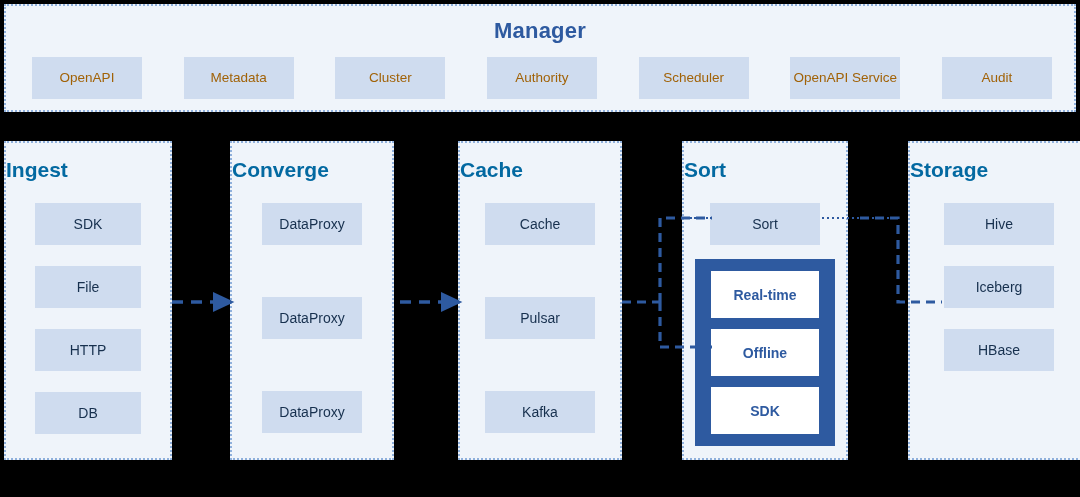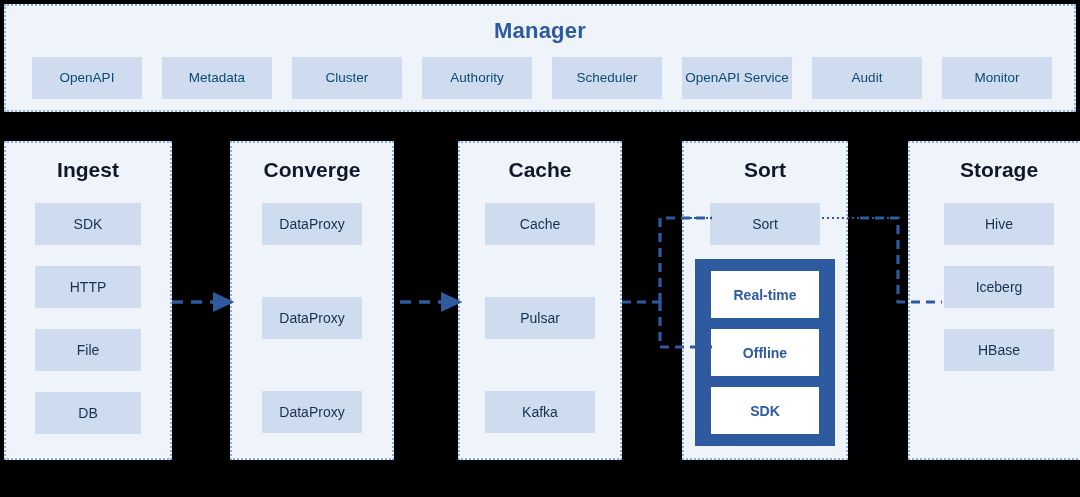--- a/index.html
+++ b/index.html
@@ -47,21 +47,21 @@
     left: 26px;
     top: 51px;
     width: 1020px;
     height: 42px;
     display: flex;
     justify-content: space-between;
     align-items: stretch;
   }
   .chip {
     background: #CFDCEF;
-    color: #0c4a6e;
+    color: #a16207;
     font-size: 13.5px;
     display: flex;
     align-items: center;
     justify-content: center;
     text-align: center;
     line-height: 1.15;
     box-sizing: border-box;
     width: 110px;
     flex: 0 0 110px;
   }
@@ -73,24 +73,23 @@
     height: 319px;
     background: #EFF4FA;
     border: 2px dotted #8FB0DC;
     box-sizing: border-box;
   }
   .col-title {
     position: absolute;
     left: 0;
     top: 15px;
     width: 100%;
-    text-align: center;
     font-size: 21px;
     font-weight: bold;
-    color: #0f172a;
+    color: #0369a1;
   }
   .col-items {
     position: absolute;
     left: 0;
     top: 60px;
     width: 100%;
     height: 245px;
     display: flex;
     flex-direction: column;
     align-items: center;
@@ -179,30 +178,29 @@
   <div class="manager-panel">
     <div class="manager-title">Manager</div>
     <div class="manager-chips">
       <div class="chip">OpenAPI</div>
       <div class="chip">Metadata</div>
       <div class="chip">Cluster</div>
       <div class="chip">Authority</div>
       <div class="chip">Scheduler</div>
       <div class="chip">OpenAPI Service</div>
       <div class="chip">Audit</div>
-      <div class="chip">Monitor</div>
     </div>
   </div>
 
   <div class="col" id="col-ingest">
     <div class="col-title">Ingest</div>
     <div class="col-items">
       <div class="item">SDK</div>
+      <div class="item">File</div>
       <div class="item">HTTP</div>
-      <div class="item">File</div>
       <div class="item">DB</div>
     </div>
   </div>
 
   <div class="col" id="col-converge">
     <div class="col-title">Converge</div>
     <div class="col-items" style="gap:52px;">
       <div class="item">DataProxy</div>
       <div class="item">DataProxy</div>
       <div class="item">DataProxy</div>

